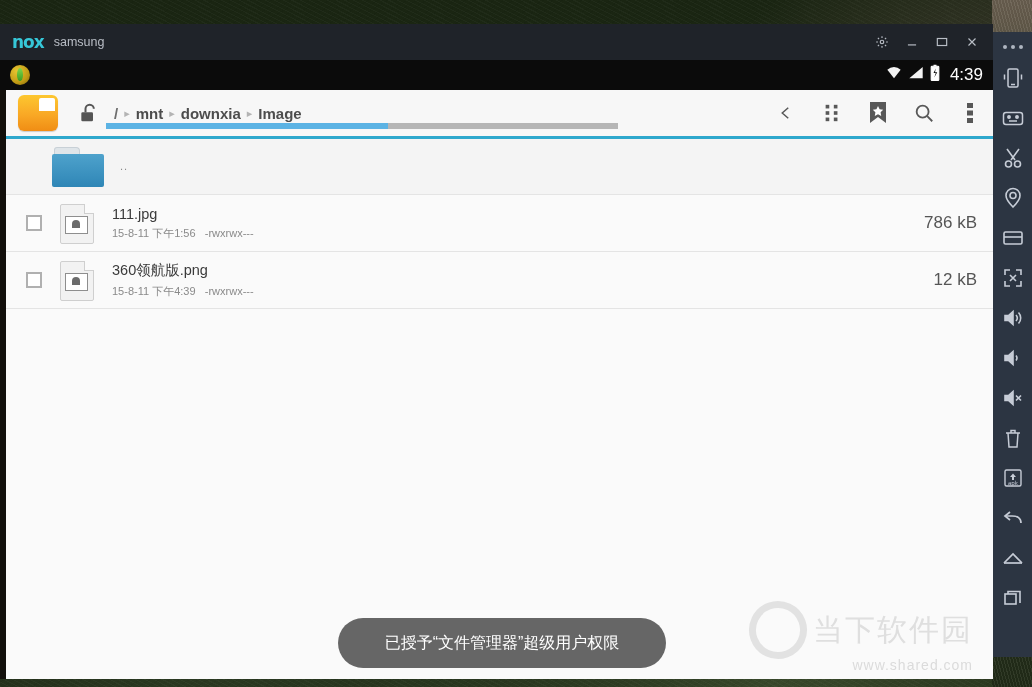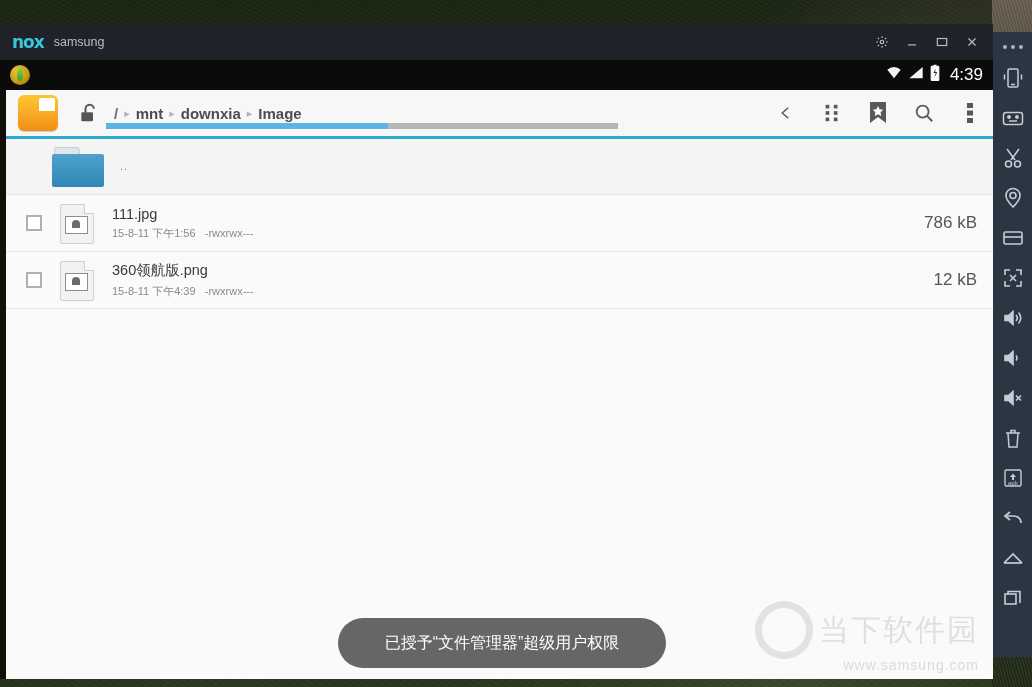--- a/index.html
+++ b/index.html
@@ -163,21 +163,21 @@
   
   #toast{
     position:absolute;left:332px;top:528px;width:328px;height:50px;
     background:rgba(90,90,90,.93);border-radius:25px;
     display:flex;align-items:center;justify-content:center;
     color:#fff;font-size:16px;
   }
 
   
   #watermark{
-    position:absolute;right:14px;bottom:6px;text-align:right;pointer-events:none;
+    position:absolute;right:20px;bottom:6px;text-align:right;pointer-events:none;
     user-select:none;opacity:.55;
   }
   #wm-row{display:flex;align-items:center;gap:6px;}
   #wm-ring{
     width:44px;height:44px;border:7px solid #cfcfcf;border-radius:50%;
     transform:rotate(-20deg);
   }
   #wm-cn{font-size:30px;color:#c9c9c9;letter-spacing:2px;font-family:"DejaVu Sans",sans-serif;}
   #wm-url{font-size:14px;color:#c2c2c2;margin-top:-2px;letter-spacing:1px;}
 
@@ -366,21 +366,21 @@
 
     </div>
 
     <div id="toast">已授予“文件管理器”超级用户权限</div>
 
     <div id="watermark">
       <div id="wm-row">
         <div id="wm-ring"></div>
         <div id="wm-cn">当下软件园</div>
       </div>
-      <div id="wm-url">www.samsung.com</div>
+      <div id="wm-url">www.shared.com</div>
     </div>
 
   </div>
   </div>
 </div>
 
 <div id="sidebar">
 
   <div class="sb" id="sb-dots">
     <svg width="22" height="6" viewBox="0 0 22 6" fill="#aeb5c0">

